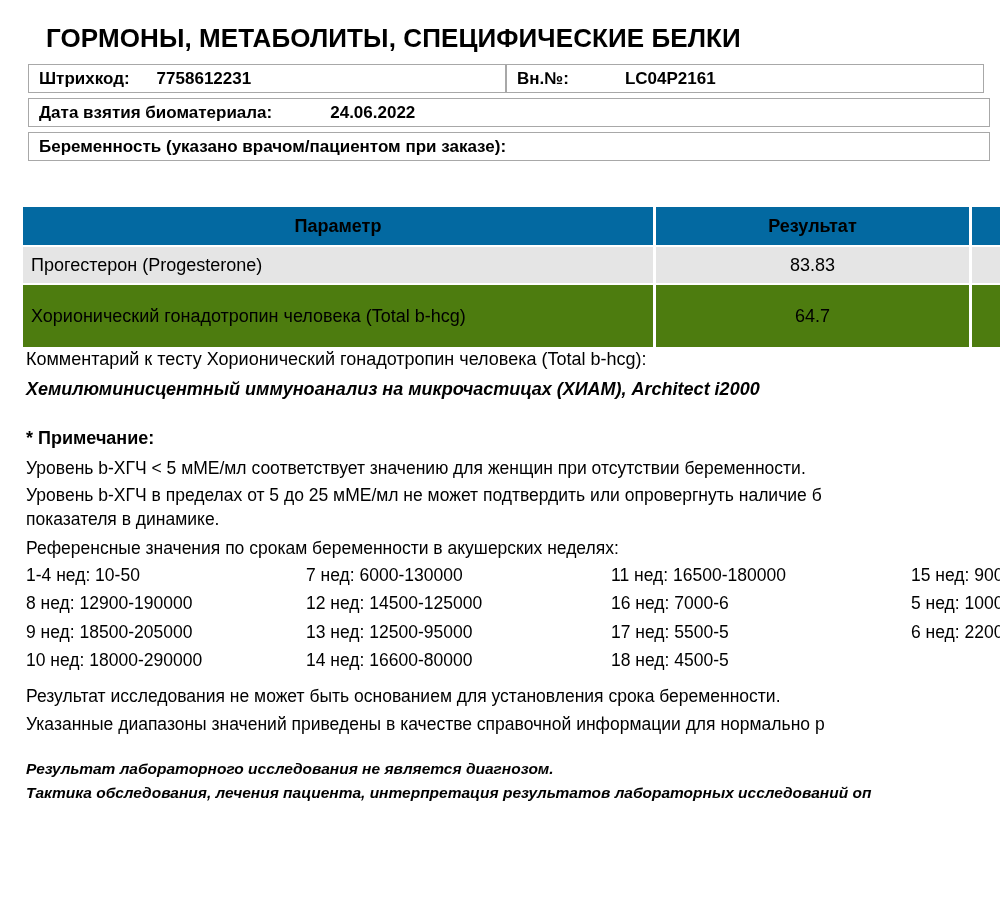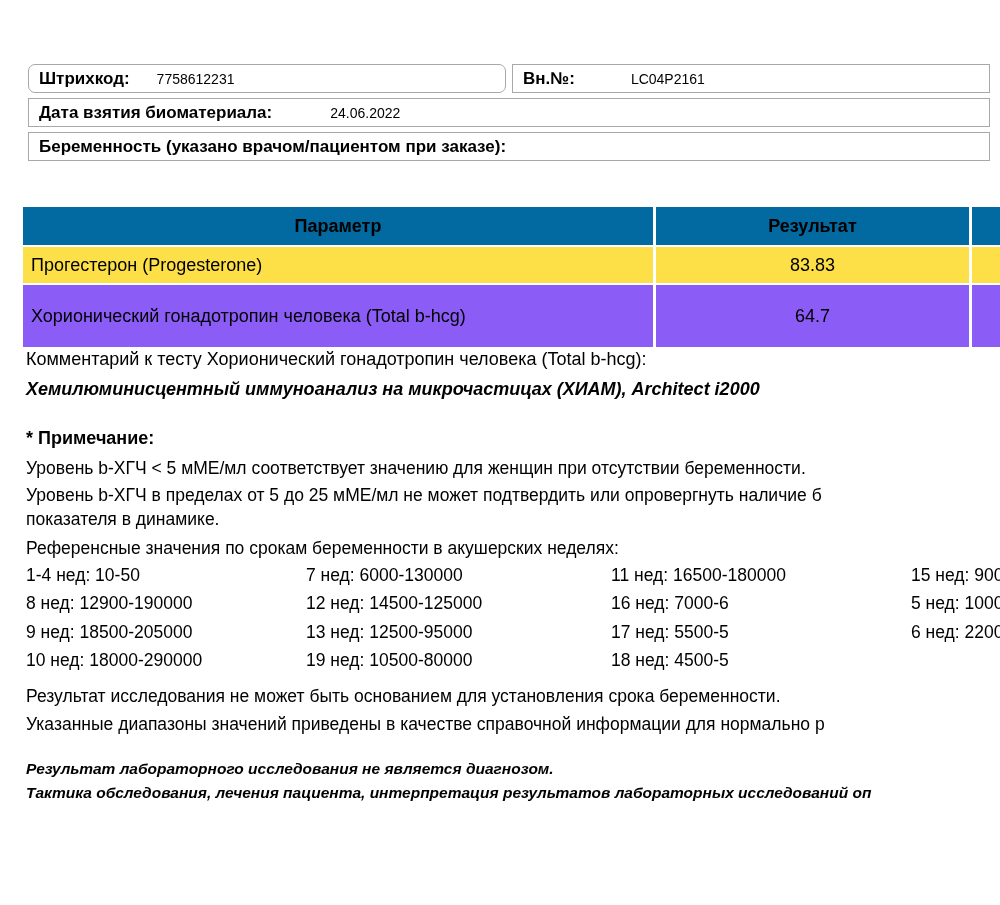--- a/index.html
+++ b/index.html
@@ -52,32 +52,32 @@
   .hdr-cell {
     border: 1px solid #a8a8a8;
     background: #ffffff;
     display: flex;
     align-items: center;
     box-sizing: border-box;
     height: 29px;
     overflow: hidden;
     white-space: nowrap;
   }
-  .hdr-cell.barcode { width: 478px; border-radius: 7px; }
-  .hdr-cell.internal { width: 478px; margin-left: 6px; }
+  .hdr-cell.barcode { width: 478px; }
+  .hdr-cell.internal { width: 478px; }
   .hdr-cell.full { width: 962px; }
 
   .hdr-label {
     font-weight: bold;
     font-size: 17px;
     padding-left: 10px;
   }
   .hdr-value {
-    font-size: 14px;
-    font-weight: normal;
+    font-size: 17px;
+    font-weight: bold;
   }
   .gap-barcode { padding-left: 27px; }
   .gap-internal { padding-left: 56px; }
   .gap-date { padding-left: 58px; }
   .gap-preg { padding-left: 52px; margin-top: 48px; }
 
   
   .table-wrap {
     position: absolute;
     left: 20px;
@@ -101,22 +101,22 @@
   }
   .res-table td {
     font-size: 18px;
     padding: 0 6px;
     vertical-align: middle;
   }
   .col-param  { width: 630px; }
   .col-result { width: 313px; }
   .col-ref    { width: 260px; }
 
-  tr.row-odd td { background: #fde047; height: 36px; }
-  tr.row-even td { background: #8b5cf6; height: 62px; }
+  tr.row-odd td { background: #e5e5e5; height: 36px; }
+  tr.row-even td { background: #4d7c0f; height: 62px; }
 
   td.param {
     text-align: left;
     padding-left: 8px;
     line-height: 1.25;
   }
   td.result { text-align: center; }
   td.refcell { text-align: center; }
 
   
@@ -207,20 +207,21 @@
     font-weight: bold;
     white-space: nowrap;
     line-height: 1.55;
   }
 </style>
 </head>
 <body>
 
 <div class="page">
 
+  <div class="doc-title">ГОРМОНЫ, МЕТАБОЛИТЫ, СПЕЦИФИЧЕСКИЕ БЕЛКИ</div>
 
   <div class="hdr-block">
 
     <div class="hdr-row">
       <div class="hdr-cell barcode">
         <span class="hdr-label">Штрихкод:</span>
         <span class="hdr-value gap-barcode">7758612231</span>
       </div>
       <div class="hdr-cell internal">
         <span class="hdr-label">Вн.№:</span>
@@ -296,21 +297,21 @@
       <div class="ref-item">12 нед: 14500-125000</div>
       <div class="ref-item">16 нед: 7000-6</div>
 
       <div class="ref-item">5 нед: 1000-20700</div>
       <div class="ref-item">9 нед: 18500-205000</div>
       <div class="ref-item">13 нед: 12500-95000</div>
       <div class="ref-item">17 нед: 5500-5</div>
 
       <div class="ref-item">6 нед: 2200-37700</div>
       <div class="ref-item">10 нед: 18000-290000</div>
-      <div class="ref-item">19 нед: 10500-80000</div>
+      <div class="ref-item">14 нед: 16600-80000</div>
       <div class="ref-item">18 нед: 4500-5</div>
     </div>
   </div>
 
   <div class="tail-block">
     <div class="tail-line">Результат исследования не может быть основанием для установления срока беременности.</div>
     <div class="tail-line">Указанные диапазоны значений приведены в качестве справочной информации для нормально р</div>
   </div>
 
   <div class="footer-block">

